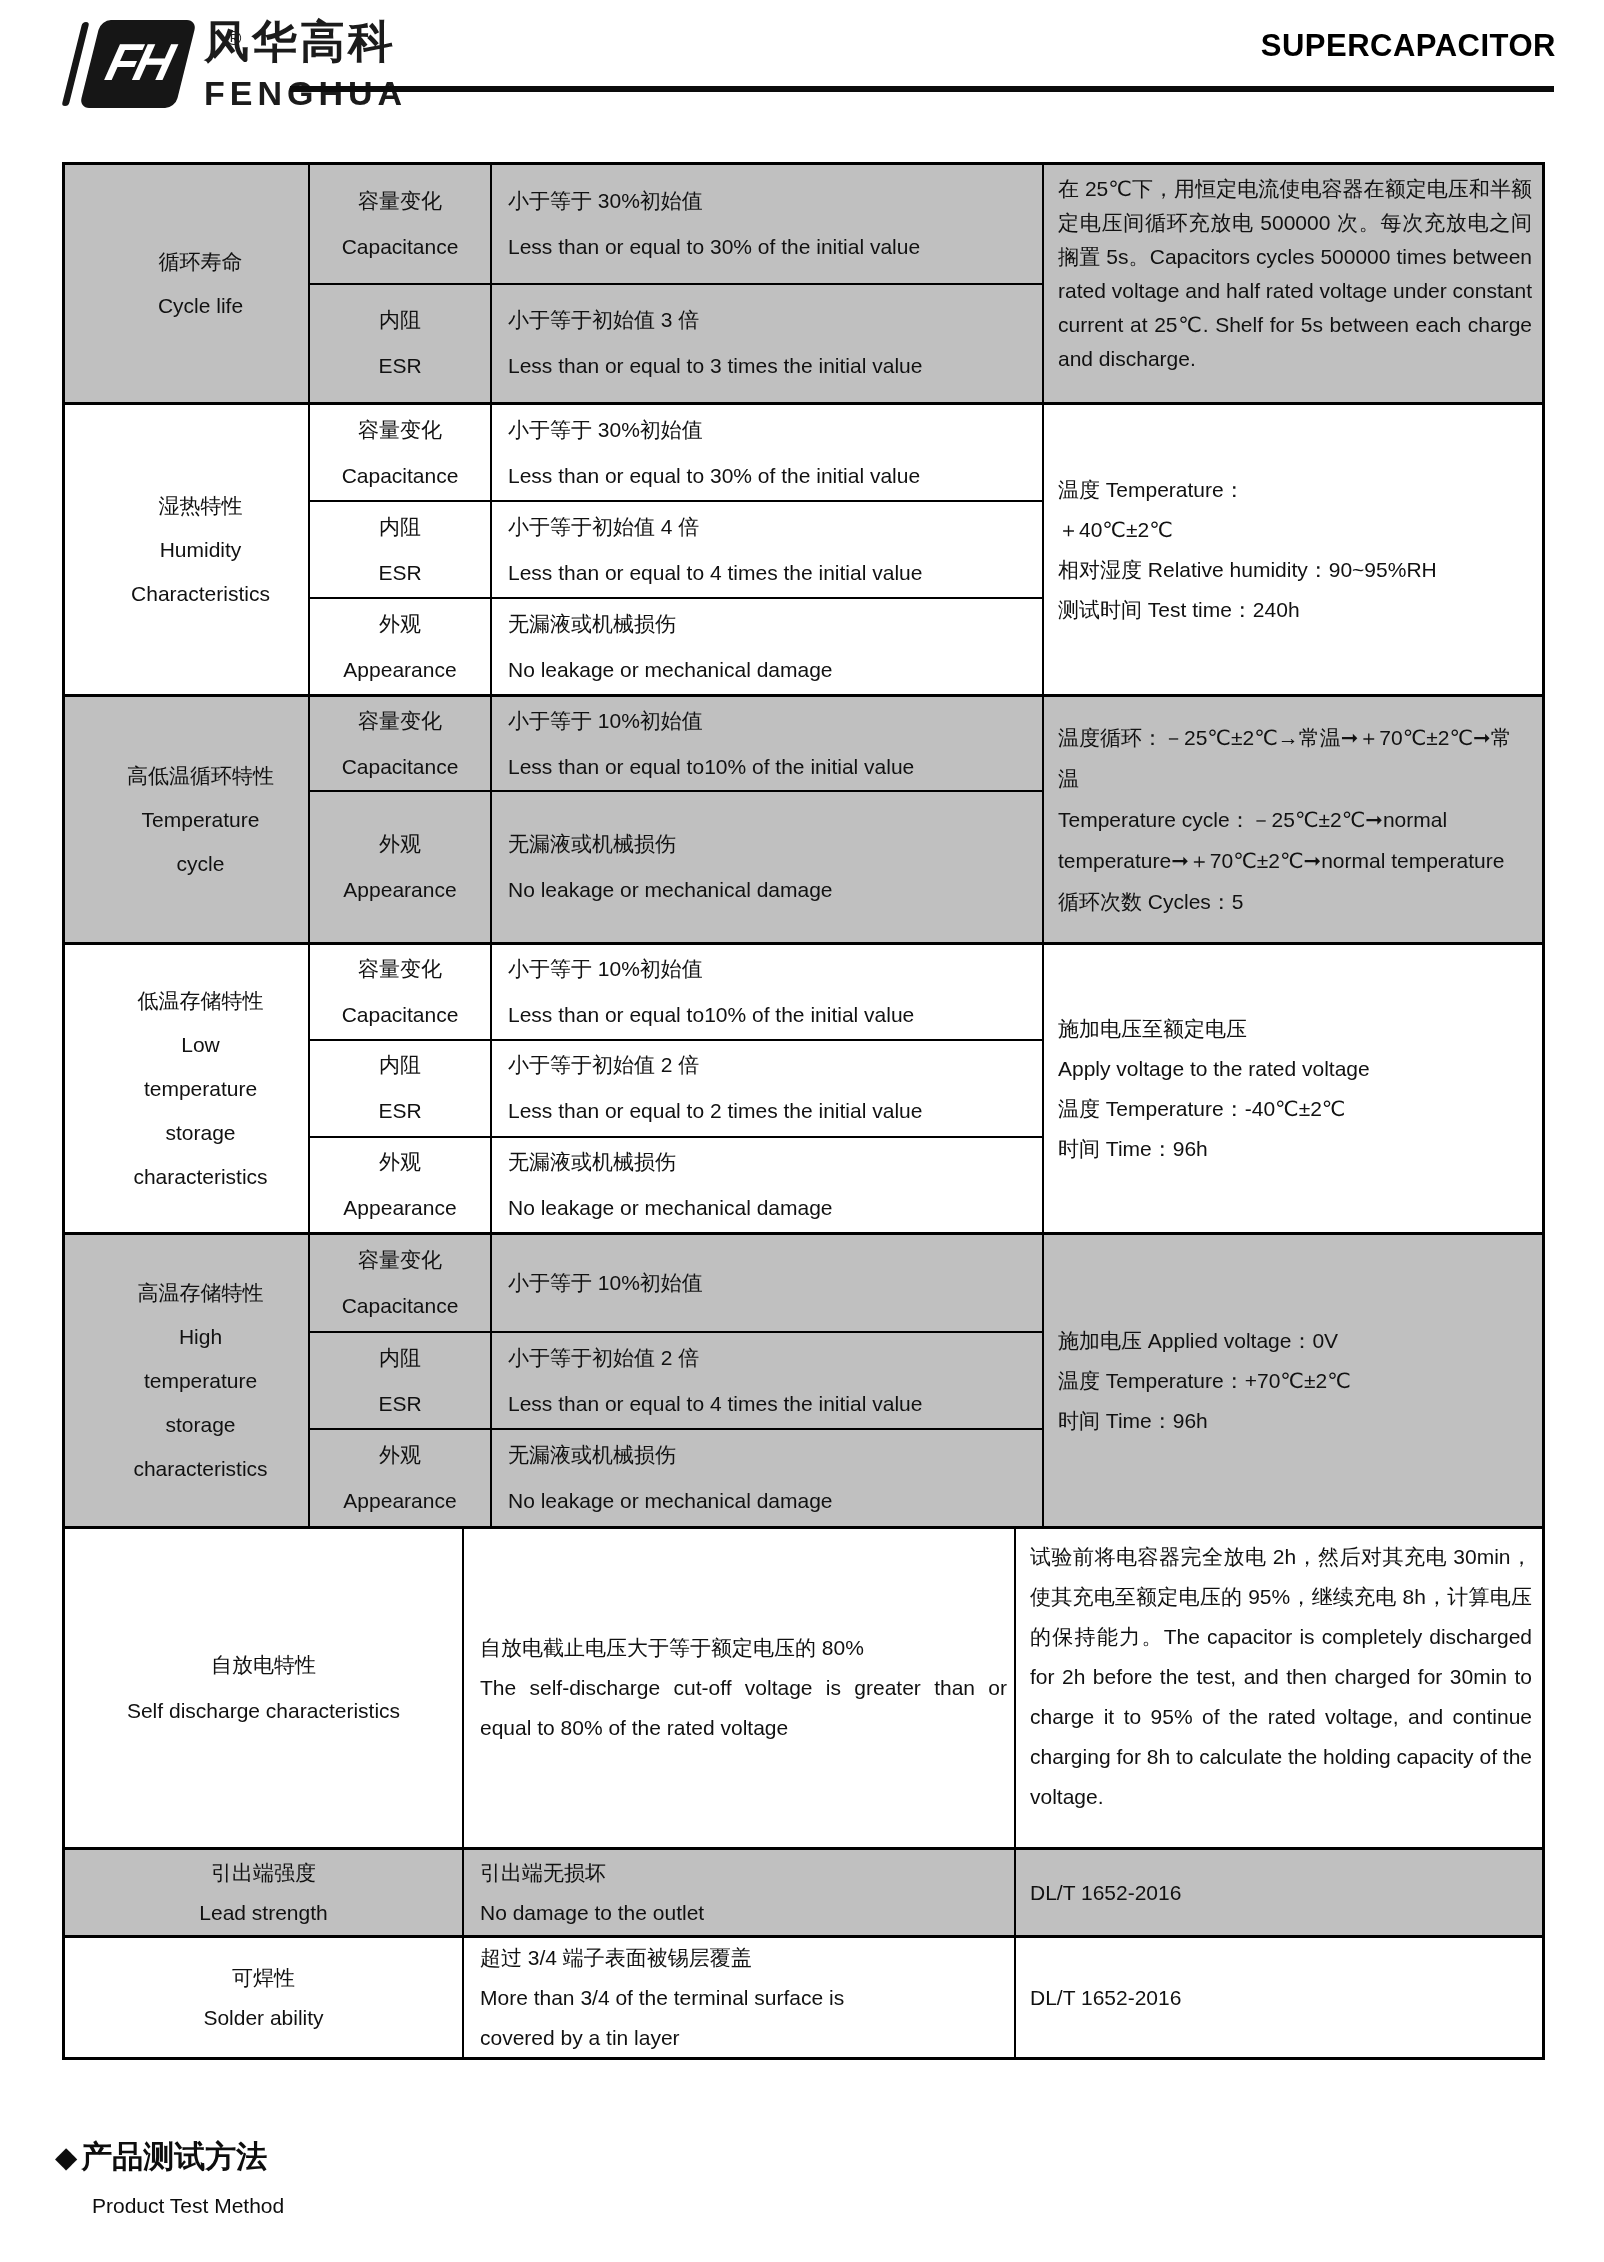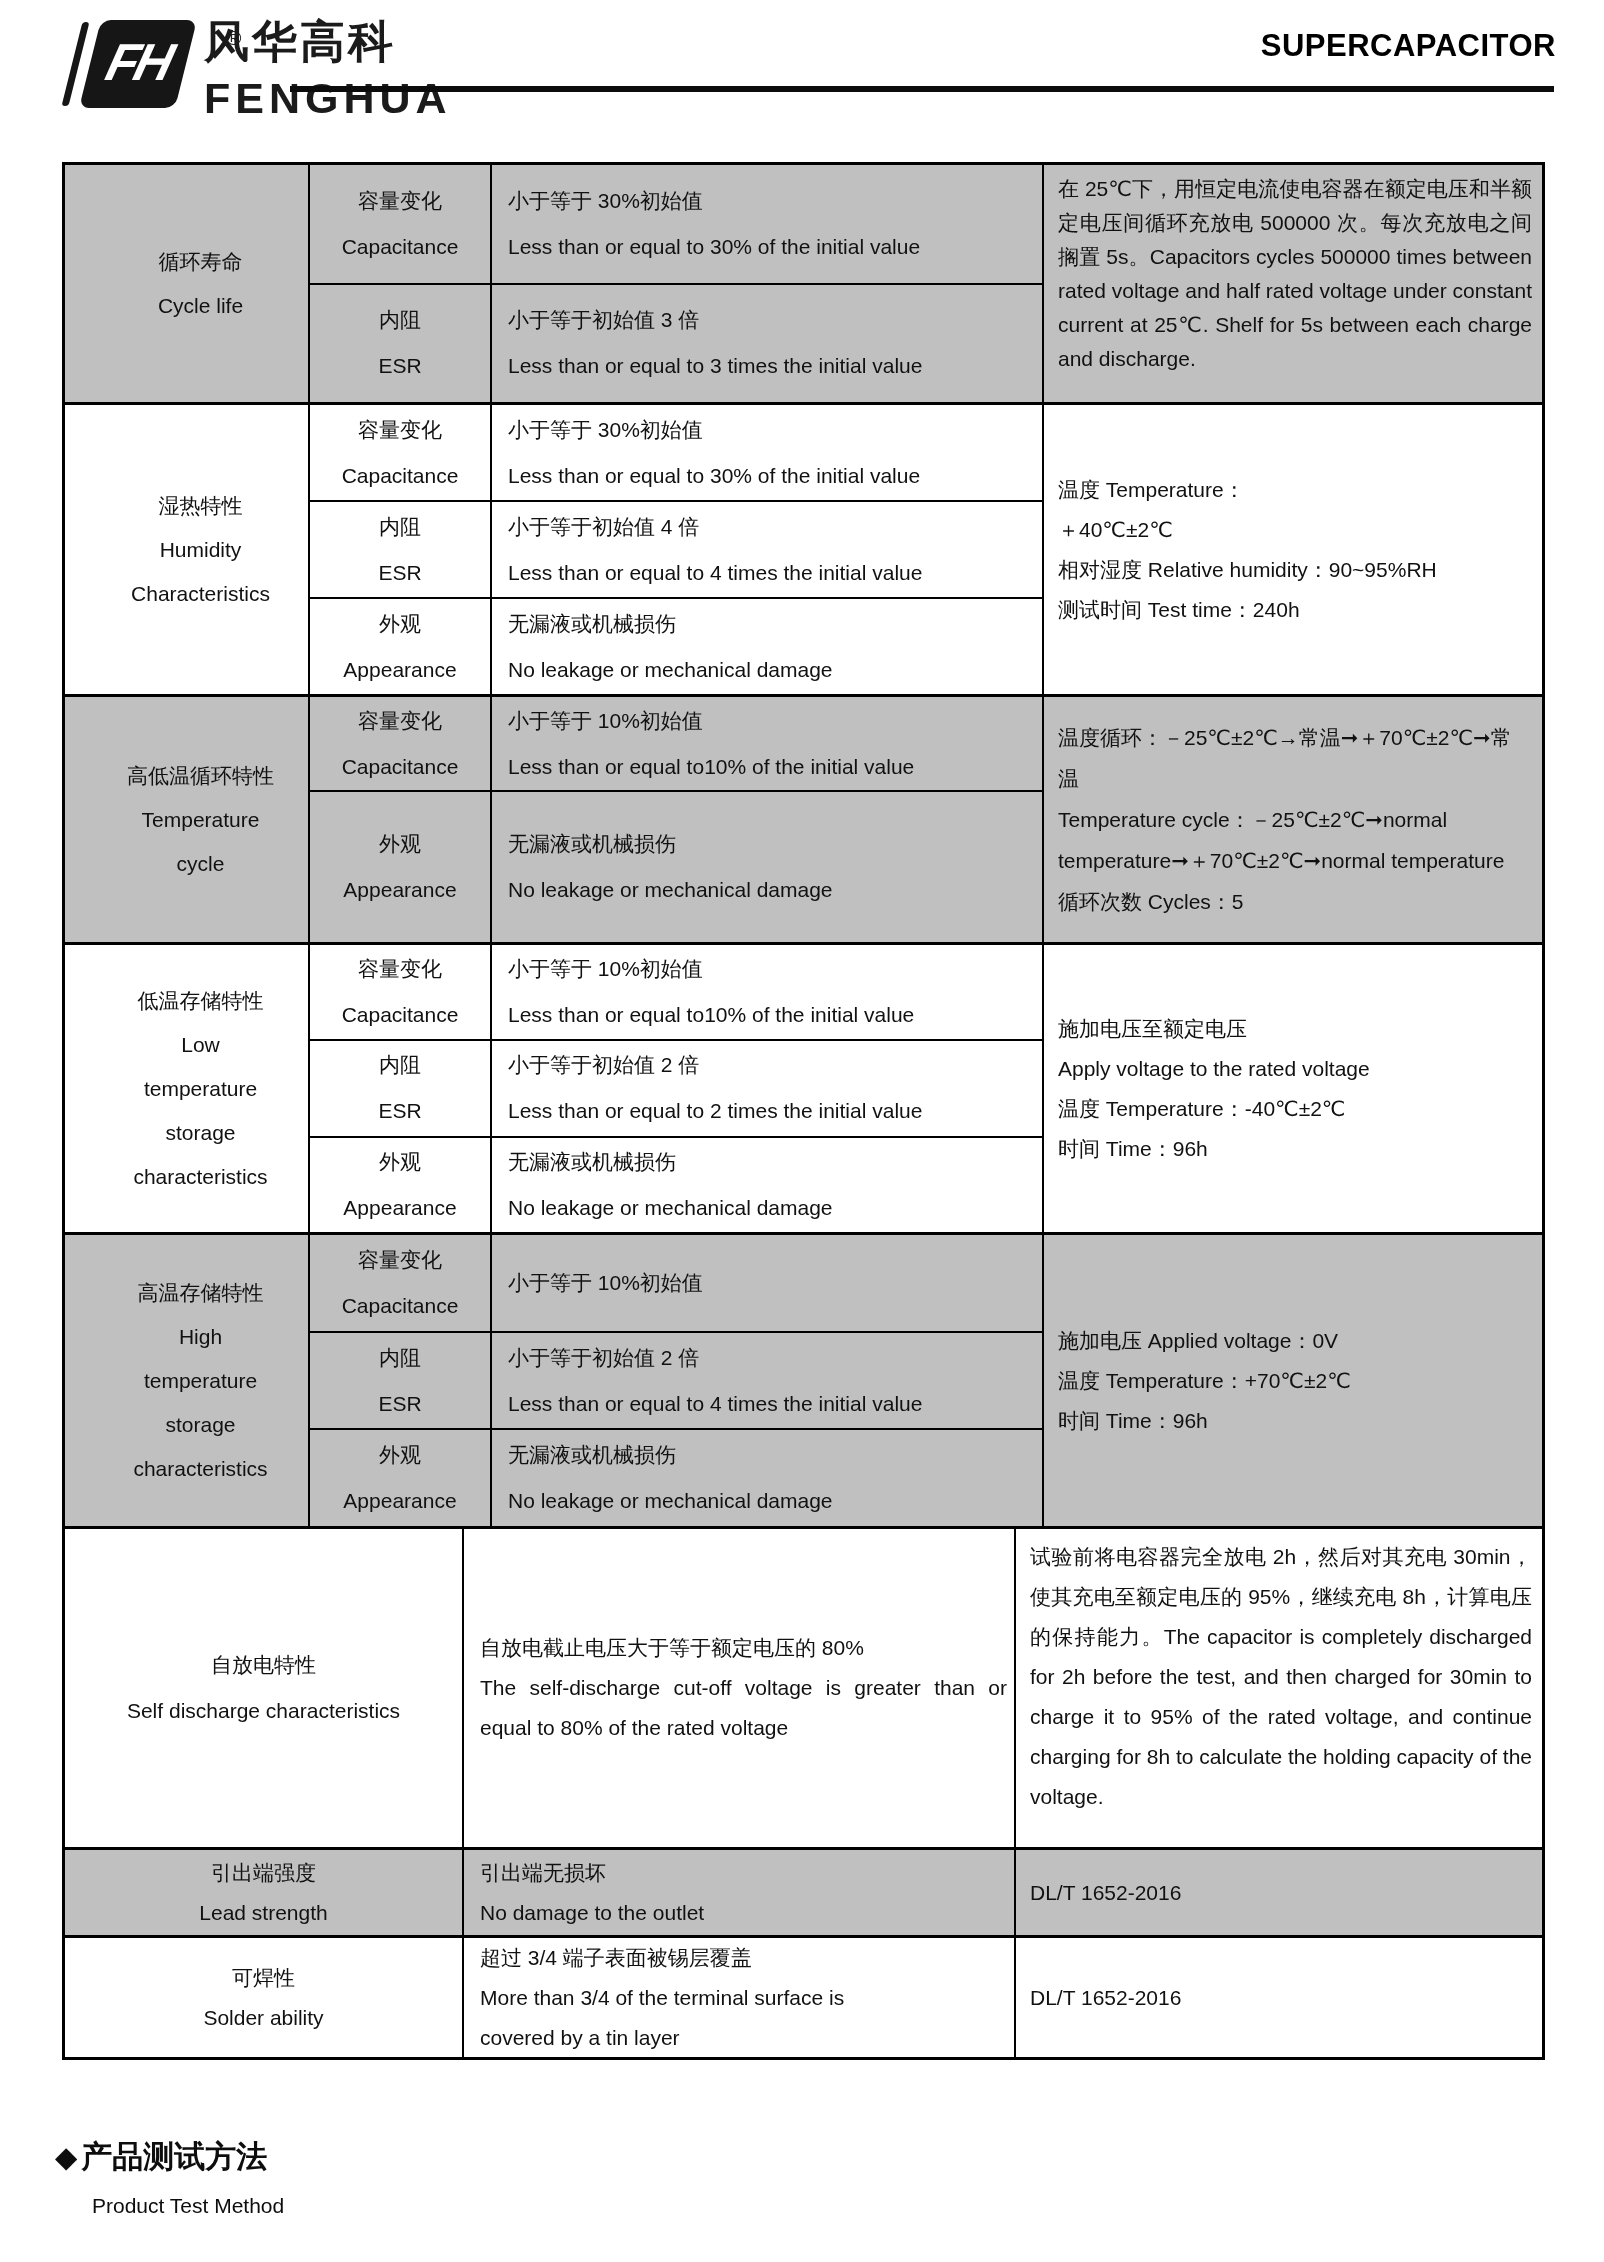--- a/index.html
+++ b/index.html
@@ -9,21 +9,21 @@
   
   .logo-emblem{position:absolute;left:58px;top:12px;width:140px;height:100px;}
   .logo-accent{position:absolute;left:14px;top:10px;width:7px;height:84px;background:#161616;
                transform:skewX(-14deg);border-radius:4px;}
   .logo-slab{position:absolute;left:32px;top:8px;width:96px;height:88px;background:#161616;
              border-radius:10px;transform:skewX(-14deg);display:flex;align-items:center;justify-content:center;}
   .logo-slab span{color:#ffffff;font-weight:800;font-style:italic;font-size:52px;letter-spacing:-4px;
                   transform:translateY(-2px);}
   .logo-reg{position:absolute;left:168px;top:14px;font-size:21px;color:#222;}
   .brand-cn{position:absolute;left:204px;top:12px;font-size:45px;font-weight:800;letter-spacing:3px;color:#1b1b1b;}
-  .brand-en{position:absolute;left:204px;top:74px;font-size:43px;font-weight:600;letter-spacing:5px;color:#1b1b1b;}
+  .brand-en{position:absolute;left:204px;top:74px;font-size:34px;font-weight:600;letter-spacing:5px;color:#1b1b1b;}
   .doc-title{position:absolute;right:48px;top:28px;font-size:31px;font-weight:700;letter-spacing:0.5px;color:#000;}
   .header-rule{position:absolute;left:290px;right:50px;top:86px;height:6px;background:#0c0c0c;}
 
   
   .spec-table{position:absolute;left:62px;top:162px;width:1483px;border:3px solid #000;box-sizing:border-box;}
   .trow{display:flex;border-bottom:3px solid #000;box-sizing:border-box;background:#ffffff;}
   .trow:last-child{border-bottom:none;}
   .trow.shade{background:#c0c0c0;}
   .cA{width:217px;border-right:2px solid #000;box-sizing:border-box;display:flex;flex-direction:column;
       justify-content:center;align-items:center;text-align:center;margin-left:28px;}

